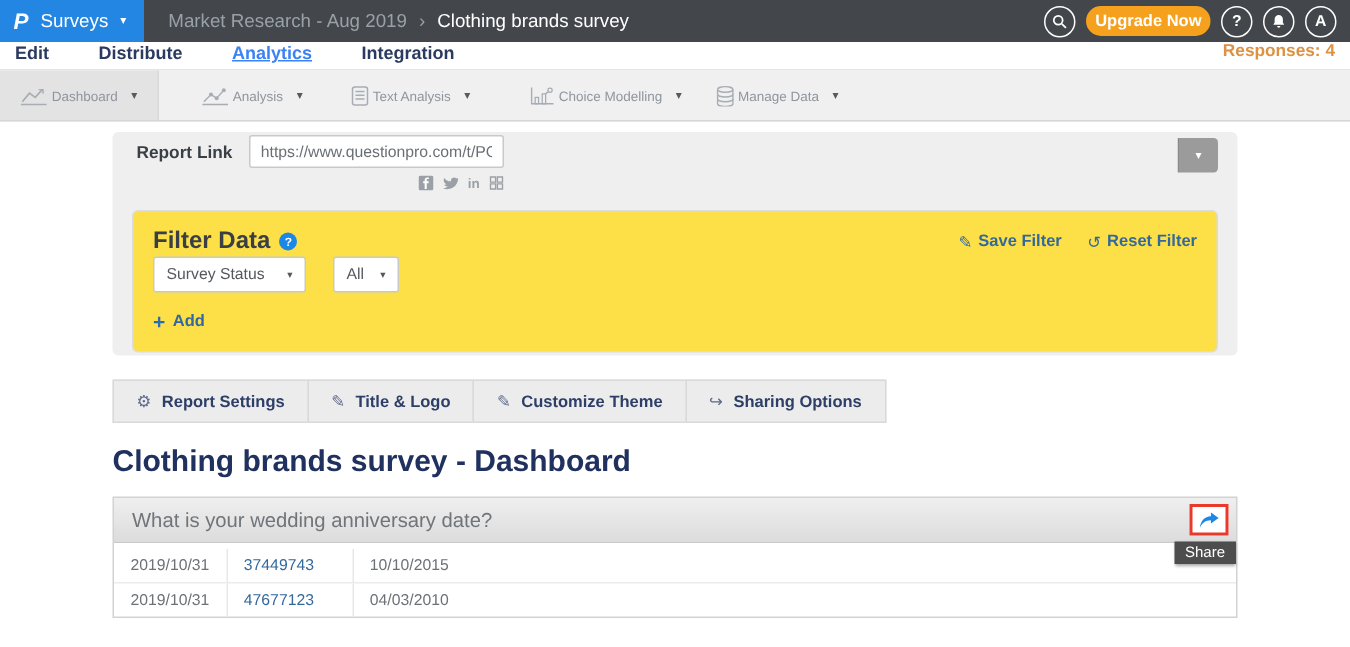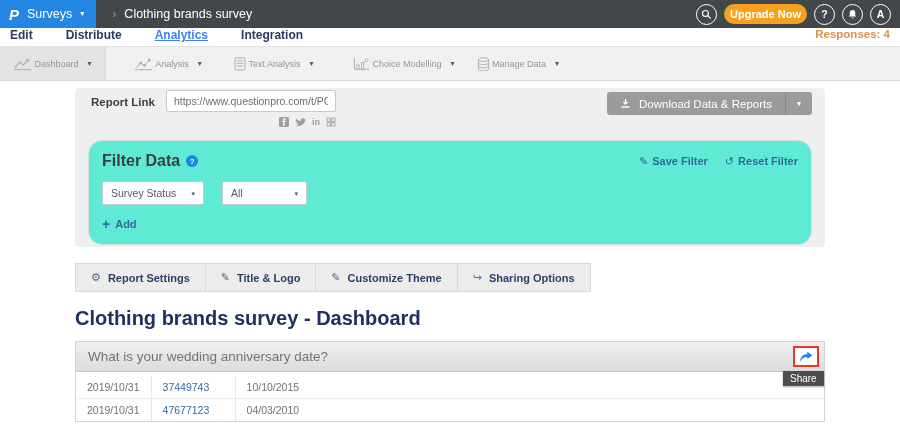--- a/index.html
+++ b/index.html
@@ -39,30 +39,30 @@
   .rl-row{display:flex;align-items:flex-start}
   .rl-label{font-size:11.5px;font-weight:bold;color:#3a3f45;margin:6px 11px 0 3px}
   .rl-col{display:flex;flex-direction:column}
   input.rl{width:170px;height:22px;border:1px solid #c9c9c9;border-radius:2px;font-size:10.5px;color:#6a6f74;padding:0 7px;background:#fff;font-family:inherit}
   .socials{display:flex;gap:6px;justify-content:flex-end;margin-top:5px;align-items:center}
   .soc{color:#9aa0a6;font-size:9px;font-weight:bold;line-height:1;cursor:pointer}
   .dl-group{margin-left:auto;display:flex;margin-top:2px}
   .dl-btn{background:#9b9b9b;color:#fff;font-size:11.5px;display:flex;align-items:center;gap:8px;padding:0 13px;height:23px;border-radius:3px 0 0 3px;cursor:pointer}
   .dl-caret{background:#9b9b9b;border-left:1px solid #8a8a8a;width:27px;display:flex;align-items:center;justify-content:center;color:#fff;height:23px;border-radius:0 3px 3px 0;cursor:pointer}
 
-  .filterbox{margin-top:13px;background:#5eead4;border:1px solid #dcdcdc;border-radius:14px;padding:11px 13px 13px}
+  .filterbox{margin-top:13px;background:#fde047;border:1px solid #dcdcdc;border-radius:4px;padding:11px 13px 13px}
   .fhead{display:flex;align-items:center}
   .ftitle{font-size:16px;font-weight:bold;color:#3a3f45}
   .helpc{width:12px;height:12px;border-radius:50%;background:#1b87e6;color:#fff;font-size:8px;font-weight:bold;display:flex;align-items:center;justify-content:center;margin-left:6px;cursor:pointer}
   .flinks{margin-left:auto;display:flex;gap:17px;font-size:11px;color:#33689c;font-weight:bold}
   .flink{display:flex;gap:4px;align-items:center;cursor:pointer}
   .flink .ficon{font-weight:normal;font-size:11px}
-  .fselects{display:flex;gap:18px;margin-top:11px}
+  .fselects{display:flex;gap:18px;margin-top:1px}
   .sel{background:#fff;border:1px solid #c9c9c9;border-radius:2px;height:24px;display:flex;align-items:center;font-size:10.5px;color:#55595e;padding:0 8px;justify-content:space-between;cursor:pointer}
-  .sel.s1{width:102px}.sel.s2{width:85px}
+  .sel.s1{width:102px}.sel.s2{width:44px}
   .sel .caret-sm{font-size:7px;color:#55595e}
   .addrow{margin-top:12px;display:flex;align-items:center;gap:5px;cursor:pointer;width:46px}
   .plus{color:#2b6cb0;font-weight:bold;font-size:14px;line-height:1}
   .addlbl{color:#33689c;font-size:11px;font-weight:bold}
 
   .tabs{display:flex;margin-top:16px}
   .tabbtn{background:#ececec;border:1px solid #d9d9d9;margin-left:-1px;padding:7px 15px;font-size:11px;font-weight:bold;color:#2d3e67;display:flex;gap:7px;align-items:center;cursor:pointer;white-space:nowrap}
   .tabbtn:first-child{margin-left:0}
   .tabicon{color:#5d6b8a;font-size:11px;font-weight:normal}
 
@@ -83,20 +83,21 @@
 </head>
 <body>
 
 <div class="topbar">
   <div class="brand">
     <span class="logo">P</span>
     <span class="plabel">Surveys</span>
     <span class="caret-sm">▾</span>
   </div>
   <div class="crumb">
+    <span>Market Research - Aug 2019</span>
     <span>›</span>
     <span class="cur">Clothing brands survey</span>
   </div>
   <div class="top-right">
     <div class="circle">
       <svg width="11" height="11" viewBox="0 0 16 16">
           <circle cx="6.5" cy="6.5" r="4.3" fill="none" stroke="#fff" stroke-width="1.7"></circle>
           <line x1="10" y1="10" x2="14" y2="14" stroke="#fff" stroke-width="1.7"></line>
         </svg>
     </div>
@@ -201,27 +202,20 @@
           <svg width="11" height="10" viewBox="0 0 11 10">
               <path d="M10.4 1.6c-.4.2-.8.3-1.2.4A2.1 2.1 0 0 0 5.6 3.4v.5A5.2 5.2 0 0 1 1.2 1.6S-.3 4.5 2.7 5.9c-.7.4-1.5.4-1.5.4 1 1.1 2.5 1.1 2.5 1.1A5.1 5.1 0 0 1 .4 8.6 7.3 7.3 0 0 0 10.4 1.6z" fill="#9aa0a6"></path>
             </svg>
           <span class="soc">in</span>
           <svg width="10" height="10" viewBox="0 0 10 10">
               <path d="M1 1h3.4v3.4H1zM5.6 1H9v3.4H5.6zM1 5.6h3.4V9H1zM5.6 5.6H9V9H5.6z" fill="none" stroke="#9aa0a6" stroke-width="0.9"></path>
             </svg>
         </div>
       </div>
       <div class="dl-group">
-        <div class="dl-btn">
-          <svg width="11" height="11" viewBox="0 0 12 12">
-              <path d="M6 1v5.5M3.6 4.2L6 6.7l2.4-2.5" stroke="#fff" stroke-width="1.4" fill="none"></path>
-              <path d="M1.5 9h9v1.6h-9z" fill="#fff"></path>
-            </svg>
-          <span>Download Data &amp; Reports</span>
-        </div>
         <div class="dl-caret">
           <span class="caret-sm">▾</span>
         </div>
       </div>
     </div>
 
     <div class="filterbox">
       <div class="fhead">
         <span class="ftitle">Filter Data</span>
         <span class="helpc">?</span>

